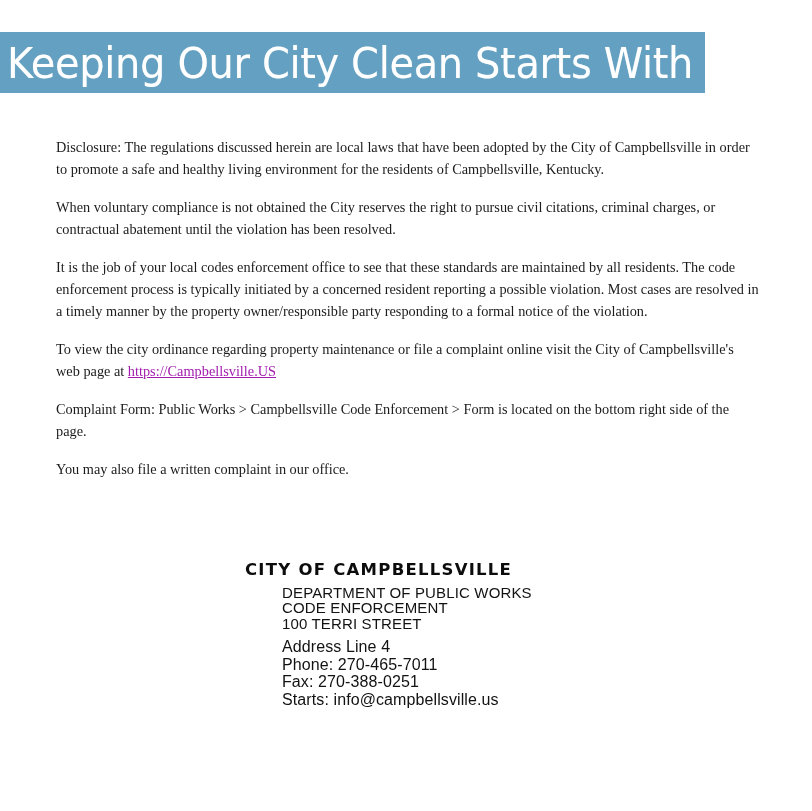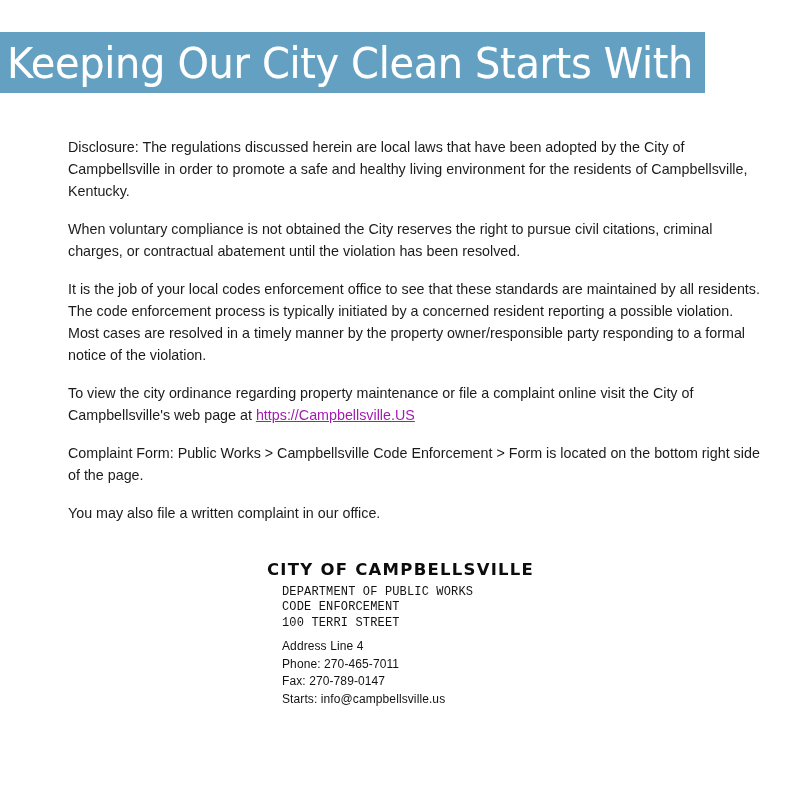--- a/index.html
+++ b/index.html
@@ -46,22 +46,23 @@
   .doc-body {
     position: absolute;
     left: 52px;
     top: 136px;
     width: 708px;
   }
   .para {
     font-size: 14.3px;
     line-height: 22px;
     color: #1b1b1b;
-    margin: 0 0 16px 16px;
+    margin: 0 0 16px 4px;
     text-align: left;
+    font-family: Liberation Serif, serif;
   }
   .para:last-child { margin-bottom: 0; }
   .doc-link {
     color: #a21caf;
     text-decoration: underline;
     cursor: pointer;
   }
 
   
   .footer {
@@ -71,40 +72,38 @@
     width: 420px;
   }
   .footer-title {
     font-family: "DejaVu Sans", sans-serif;
     font-size: 16.5px;
     font-weight: bold;
     letter-spacing: 1.25px;
     color: #0c0c0c;
     line-height: 20px;
     white-space: nowrap;
-    margin-left: 22px;
   }
   .footer-address {
     margin-top: 5px;
     margin-left: 37px;
   }
   .addr-line {
-    font-size: 12px;
+    font-size: 15px;
     line-height: 15.4px;
     letter-spacing: 0.15px;
     color: #121212;
     white-space: nowrap;
-    font-family: Liberation Mono, monospace;
   }
   .footer-contact {
     margin-top: 7px;
     margin-left: 37px;
   }
   .contact-line {
-    font-size: 12px;
+    font-size: 16px;
     line-height: 17.5px;
     letter-spacing: 0.1px;
     color: #121212;
     white-space: nowrap;
   }
 </style>
 </head>
 <body>
 
 <div class="banner">
@@ -132,16 +131,16 @@
 
   <div class="footer-address">
     <div class="addr-line">DEPARTMENT OF PUBLIC WORKS</div>
     <div class="addr-line">CODE ENFORCEMENT</div>
     <div class="addr-line">100 TERRI STREET</div>
   </div>
 
   <div class="footer-contact">
     <div class="contact-line">Address Line 4</div>
     <div class="contact-line">Phone: 270-465-7011</div>
-    <div class="contact-line">Fax: 270-789-0147</div>
+    <div class="contact-line">Fax: 270-388-0251</div>
     <div class="contact-line">Starts: info@campbellsville.us</div>
   </div>
 </div>
 
 </body></html>

